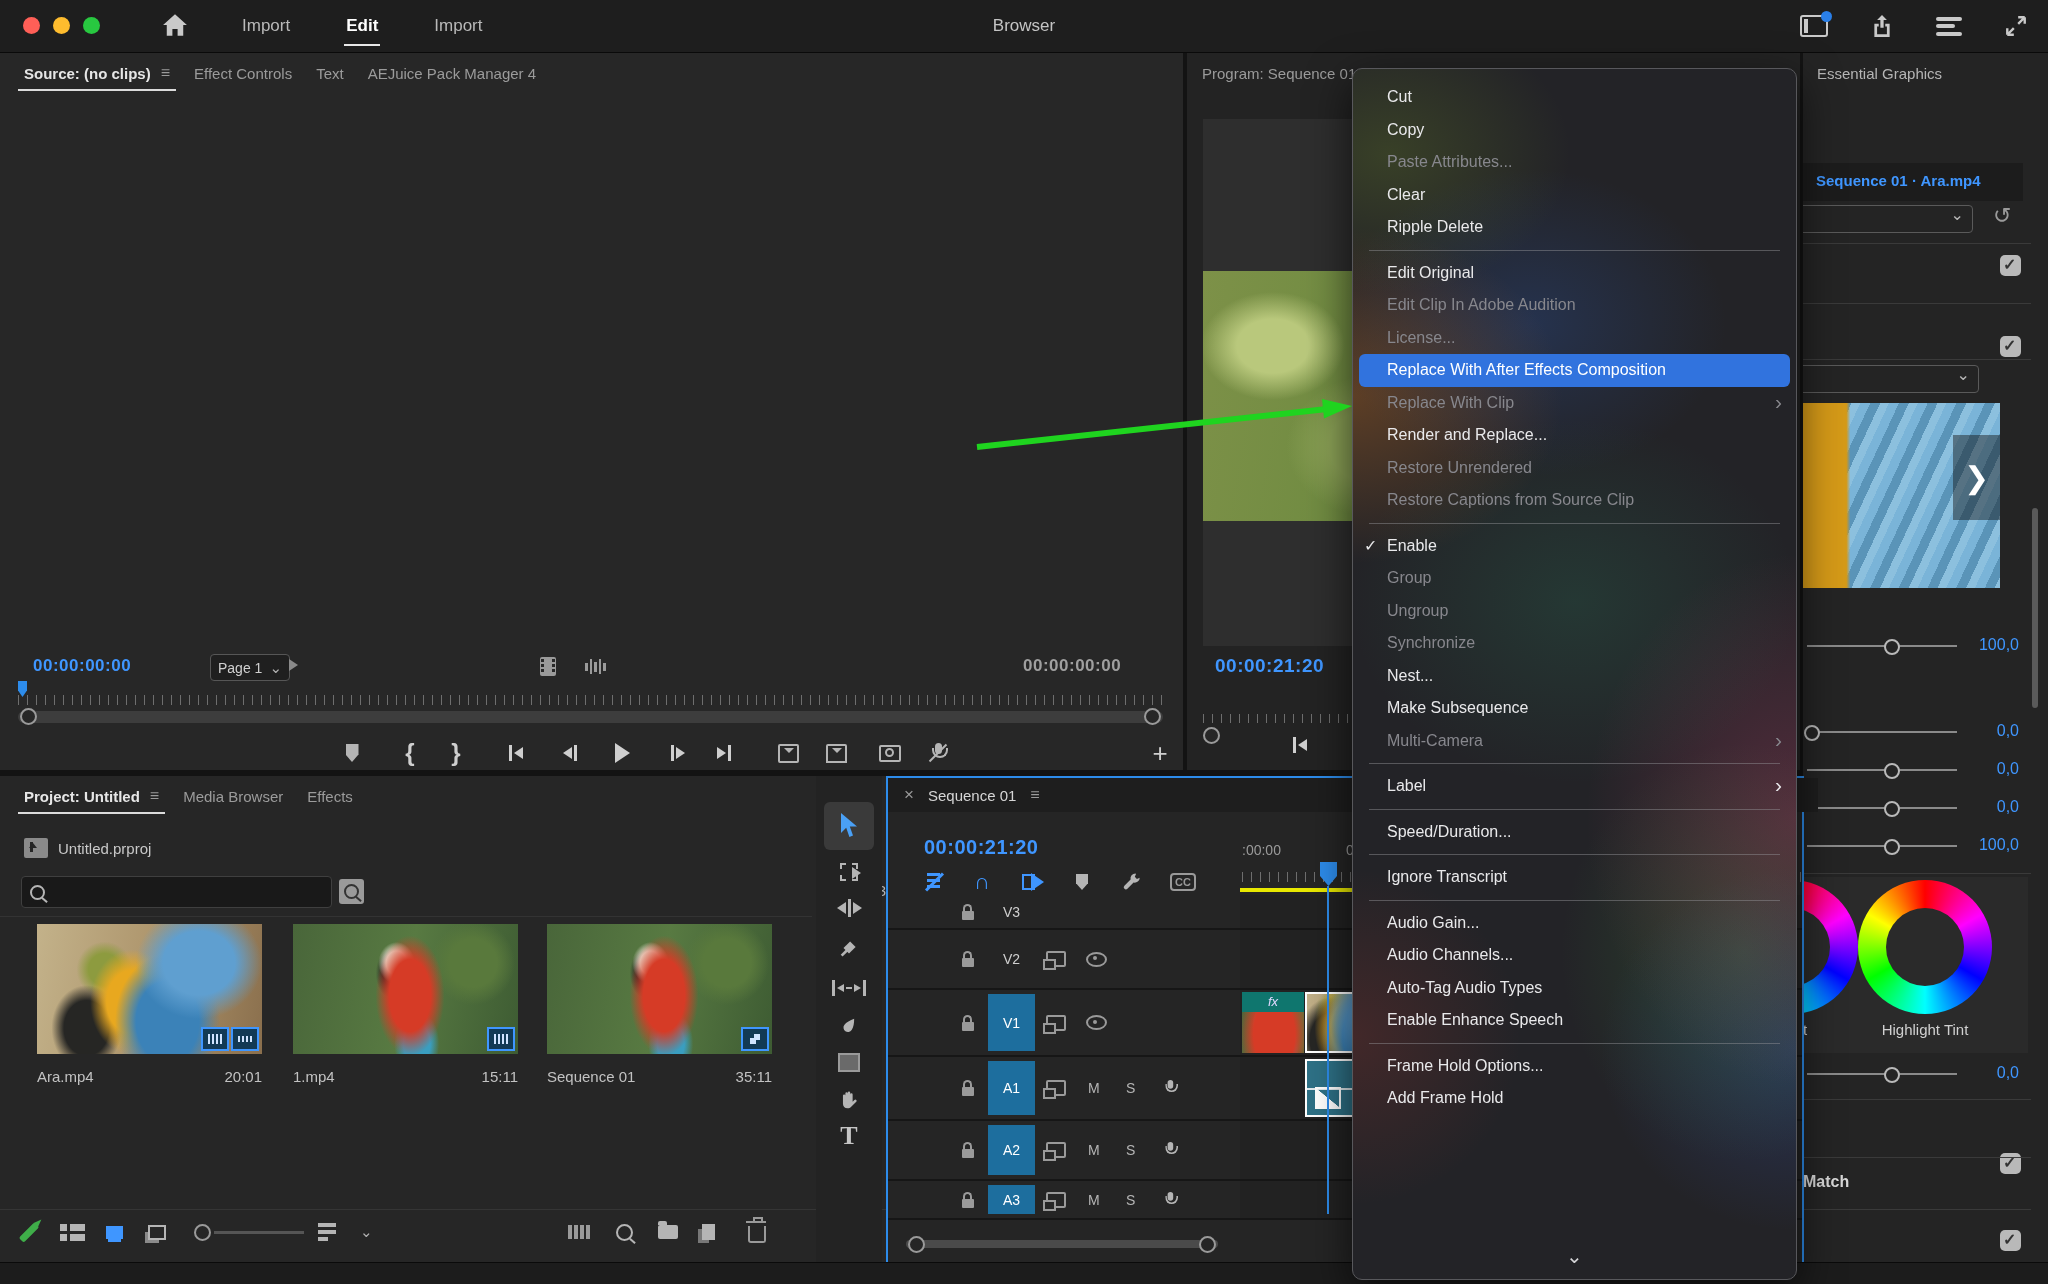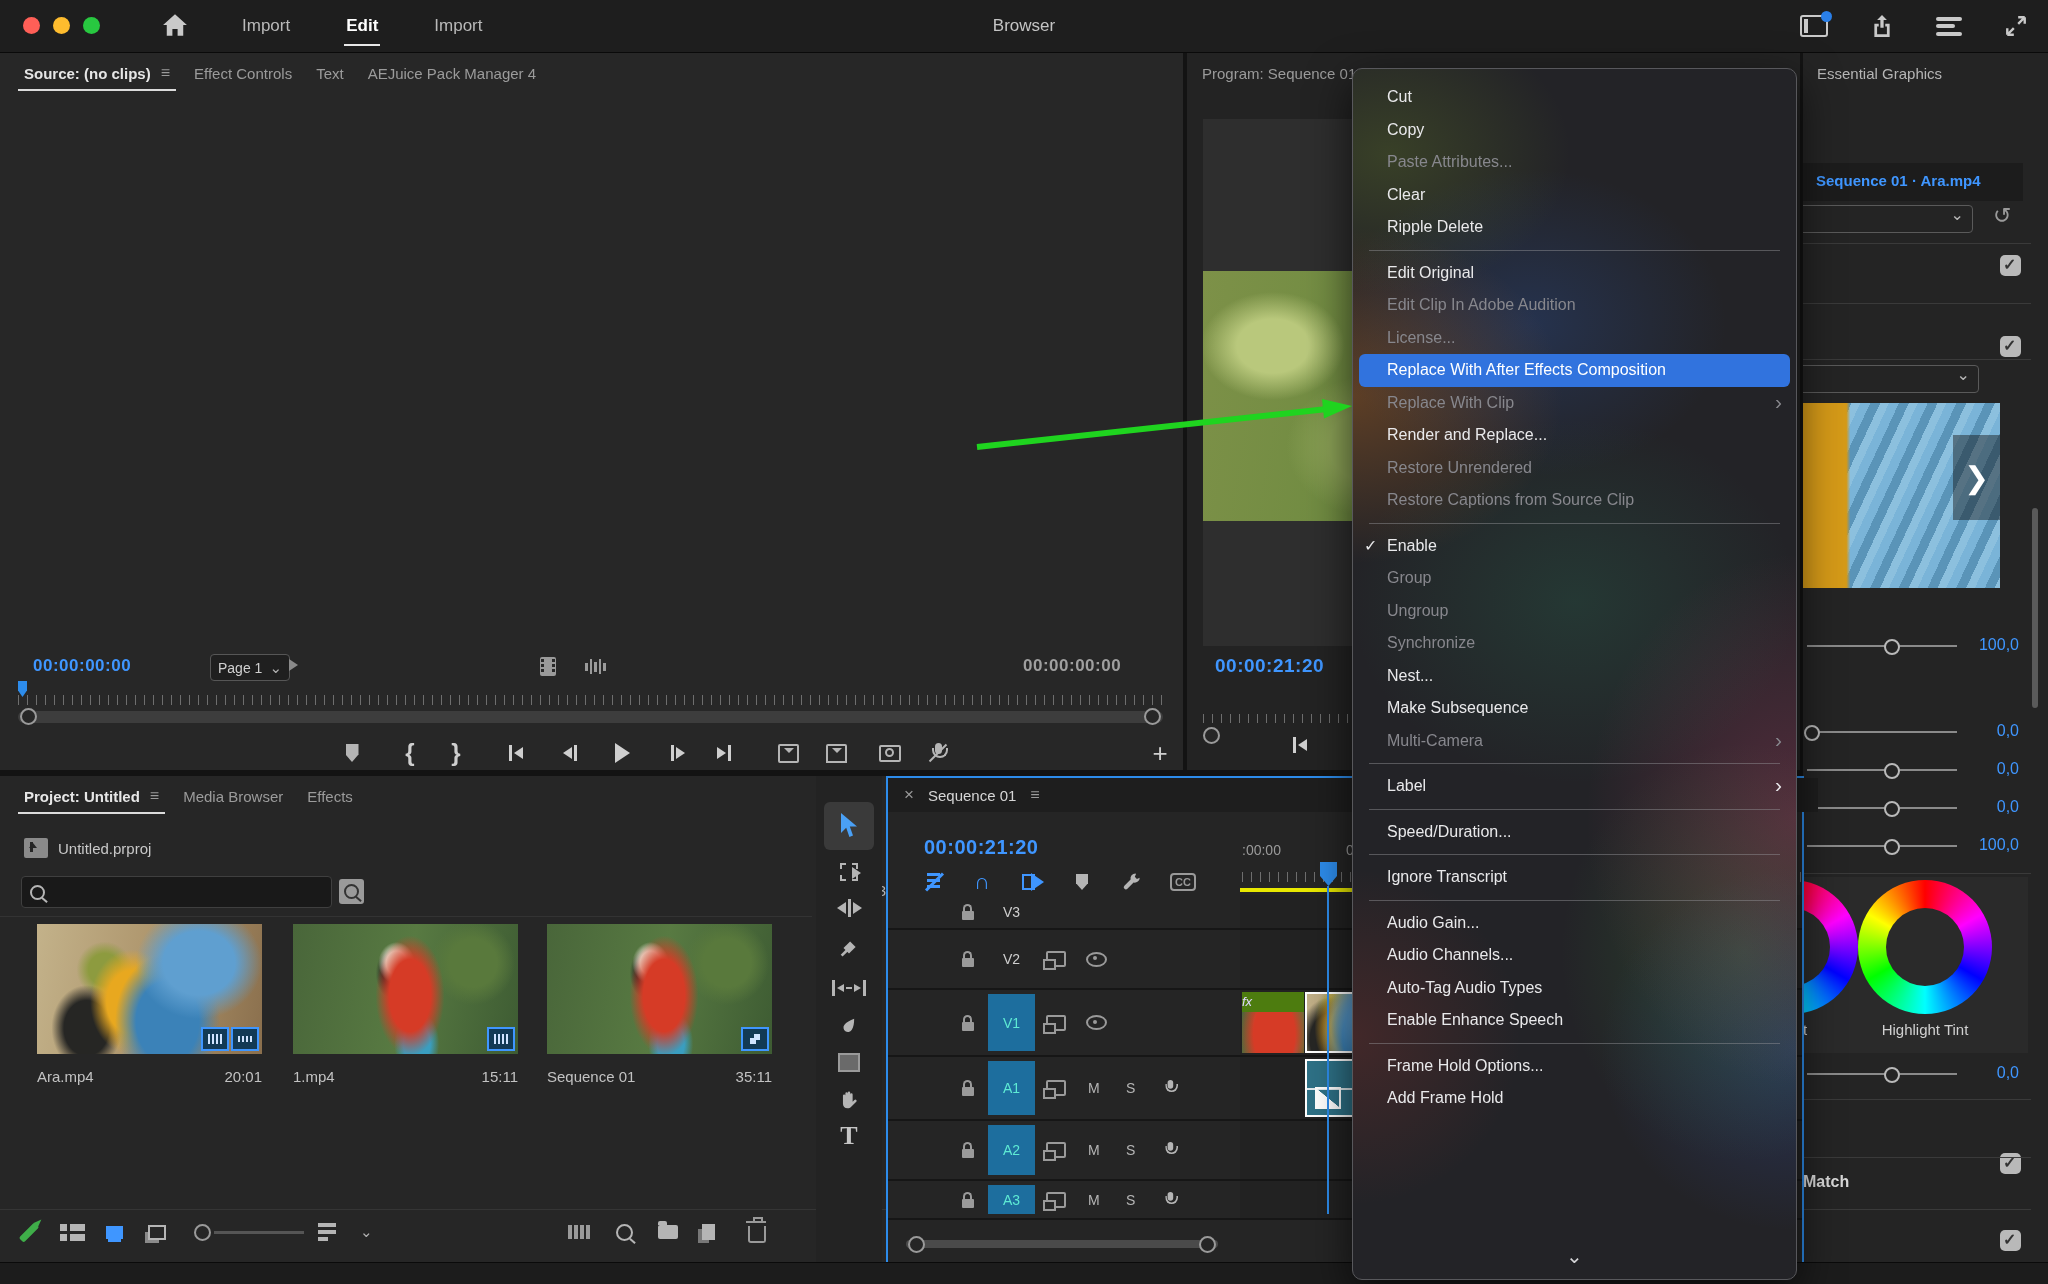--- a/index.html
+++ b/index.html
@@ -180,30 +180,30 @@
   .rlabel{position:absolute;top:6px;font-size:14px;color:#9a9a9a;}
   #renderbar{position:absolute;left:352px;top:110px;width:116px;height:4px;background:#e8e800;}
   #ph-head{position:absolute;left:432px;top:84px;width:17px;height:24px;background:#2d8ceb;clip-path:polygon(0 0,100% 0,100% 58%,50% 100%,0 58%);}
   #ph-line{position:absolute;left:439px;top:108px;width:2px;height:328px;background:#2d8ceb;}
   .trackrow{position:absolute;left:0;width:100%;border-bottom:2px solid #161616;}
   .thead{position:absolute;left:0;top:0;width:352px;height:100%;background:#252525;}
   .tcontent{position:absolute;left:352px;top:0;right:0;height:100%;background:#222;}
   .lock{width:12px;height:9px;background:#9a9a9a;border-radius:1px;position:relative;display:block;margin-top:7px;}
   .lock::before{content:"";position:absolute;top:-7px;left:1px;width:9px;height:9px;border:2px solid #9a9a9a;border-bottom:none;border-radius:5px 5px 0 0;box-sizing:border-box;}
   .tlabel{position:absolute;left:100px;width:47px;display:flex;align-items:center;justify-content:center;font-size:14px;color:#cfcfcf;}
-  .tlabel.tgt{background:#1d6e9e;color:#5eead4;}
+  .tlabel.tgt{background:#1d6e9e;color:#ffffff;}
   .patch{width:16px;height:12px;border:2px solid #9a9a9a;border-radius:2px;position:relative;display:block;}
   .patch::after{content:"";position:absolute;left:-5px;bottom:-5px;width:9px;height:7px;background:#252525;border:2px solid #9a9a9a;}
   .eye{width:17px;height:11px;border:2px solid #9a9a9a;border-radius:50%;position:relative;display:block;}
   .eye::after{content:"";position:absolute;left:4.5px;top:2.5px;width:4px;height:4px;border-radius:50%;background:#9a9a9a;}
   .ms{font-size:14px;color:#b5b5b5;}
   .rowic{position:absolute;display:flex;align-items:center;justify-content:center;height:100%;top:0;}
   .clip{position:absolute;box-sizing:border-box;}
   #clip-fx{background:#2a2a2a;}
-  #clip-fx .fxbar{position:absolute;left:0;top:0;right:0;height:20px;background:#4d7c0f;color:#e0d8ff;font-style:italic;font-size:13px;text-align:left;line-height:20px;}
+  #clip-fx .fxbar{position:absolute;left:0;top:0;right:0;height:20px;background:#0f766e;color:#e0d8ff;font-style:italic;font-size:13px;text-align:center;line-height:20px;}
   #clip-fx .fximg{position:absolute;left:0;top:20px;right:0;bottom:0;}
   .selclip{border:2px solid #fff;}
   .audioclip{background:#2e7186;}
   .wfbox{position:absolute;right:6px;top:4px;width:34px;height:26px;border:2px solid #fff;background:#2e7186;display:flex;align-items:flex-end;justify-content:center;gap:2px;padding-bottom:3px;box-sizing:border-box;}
   .wfbox i{display:block;width:2.5px;background:#fff;}
   .fadebox{position:absolute;left:8px;bottom:6px;width:22px;height:18px;border:2px solid #fff;background:linear-gradient(to top right,#fff 49%,transparent 51%);}
   .audline{position:absolute;left:0;right:0;top:50%;height:2px;background:#dfe8ec;}
   #tl-scroll{position:absolute;left:18px;bottom:14px;width:312px;height:8px;background:#4a4a4a;border-radius:4px;}
   #tl-scroll .zhandle{top:-4px;background:#252525;}
   

